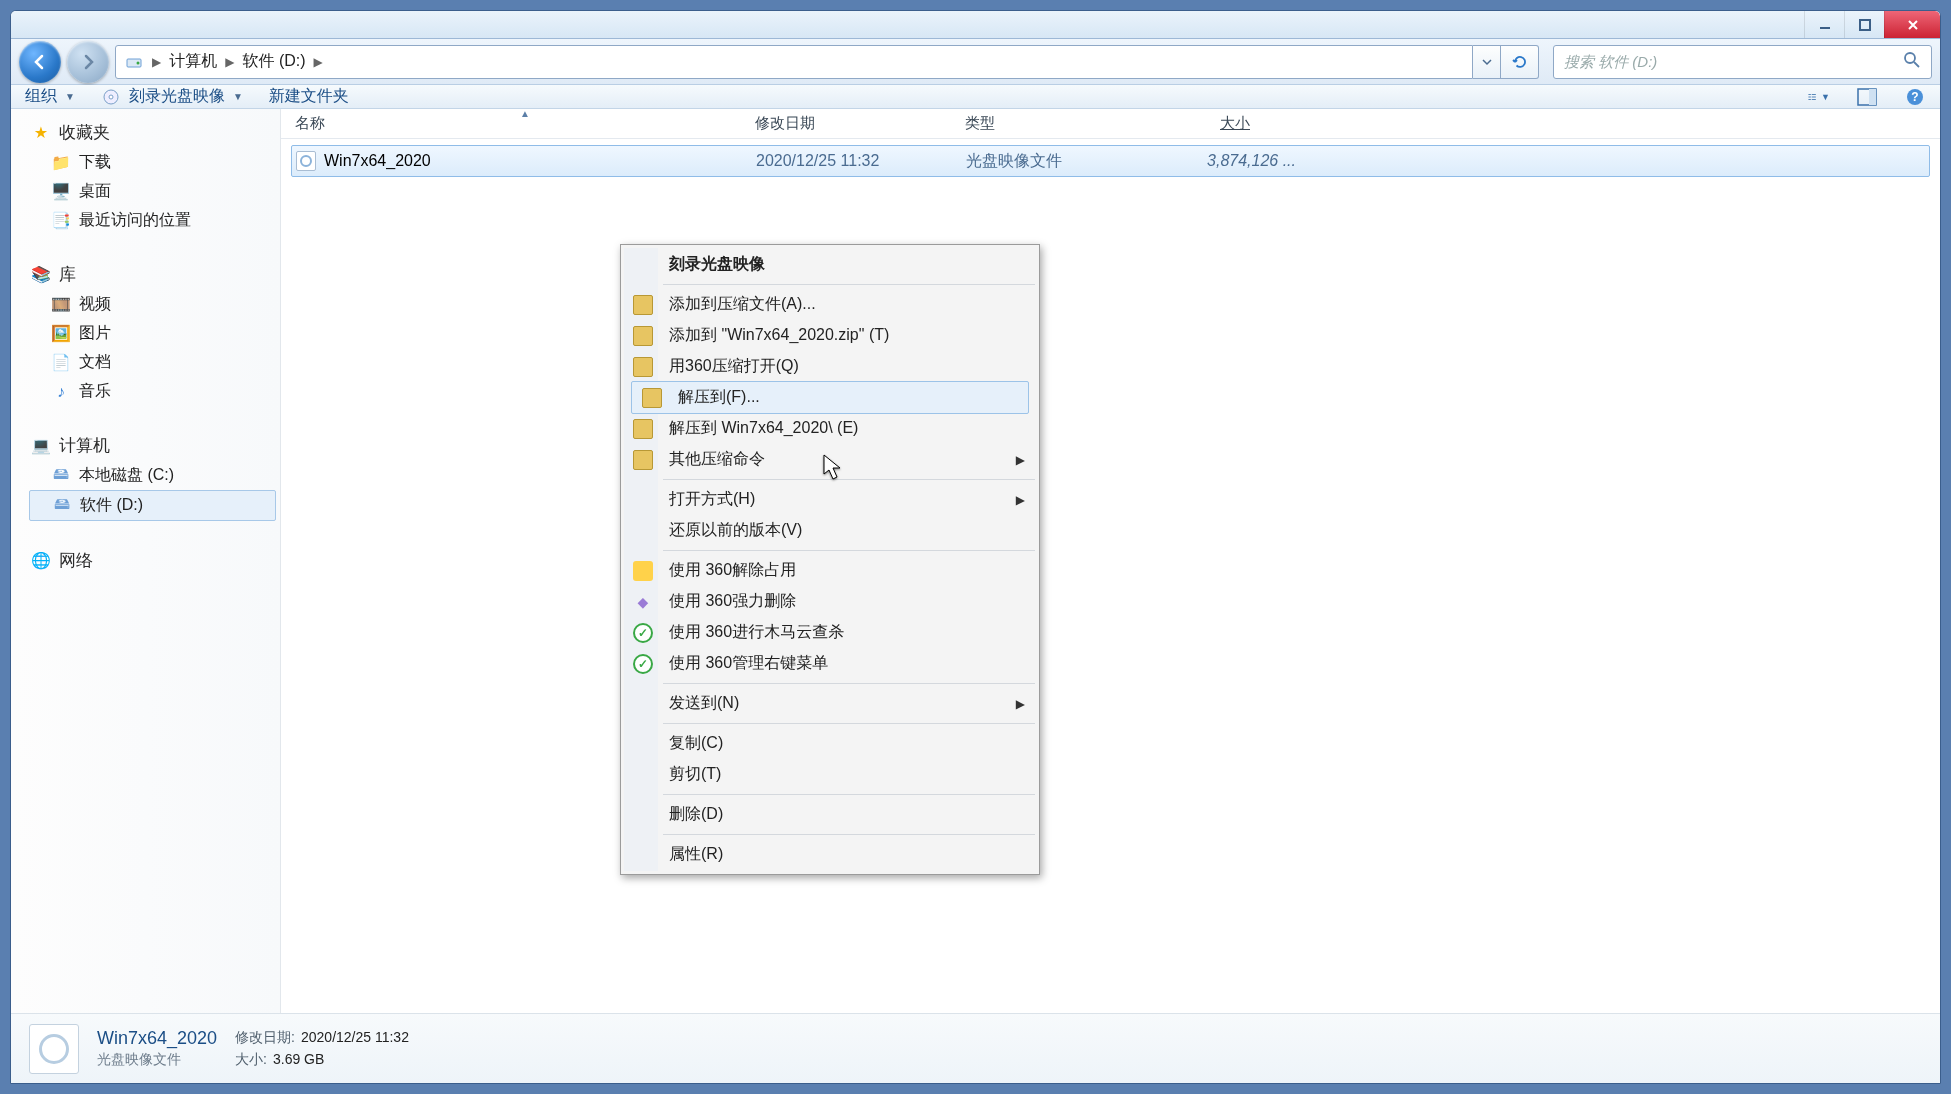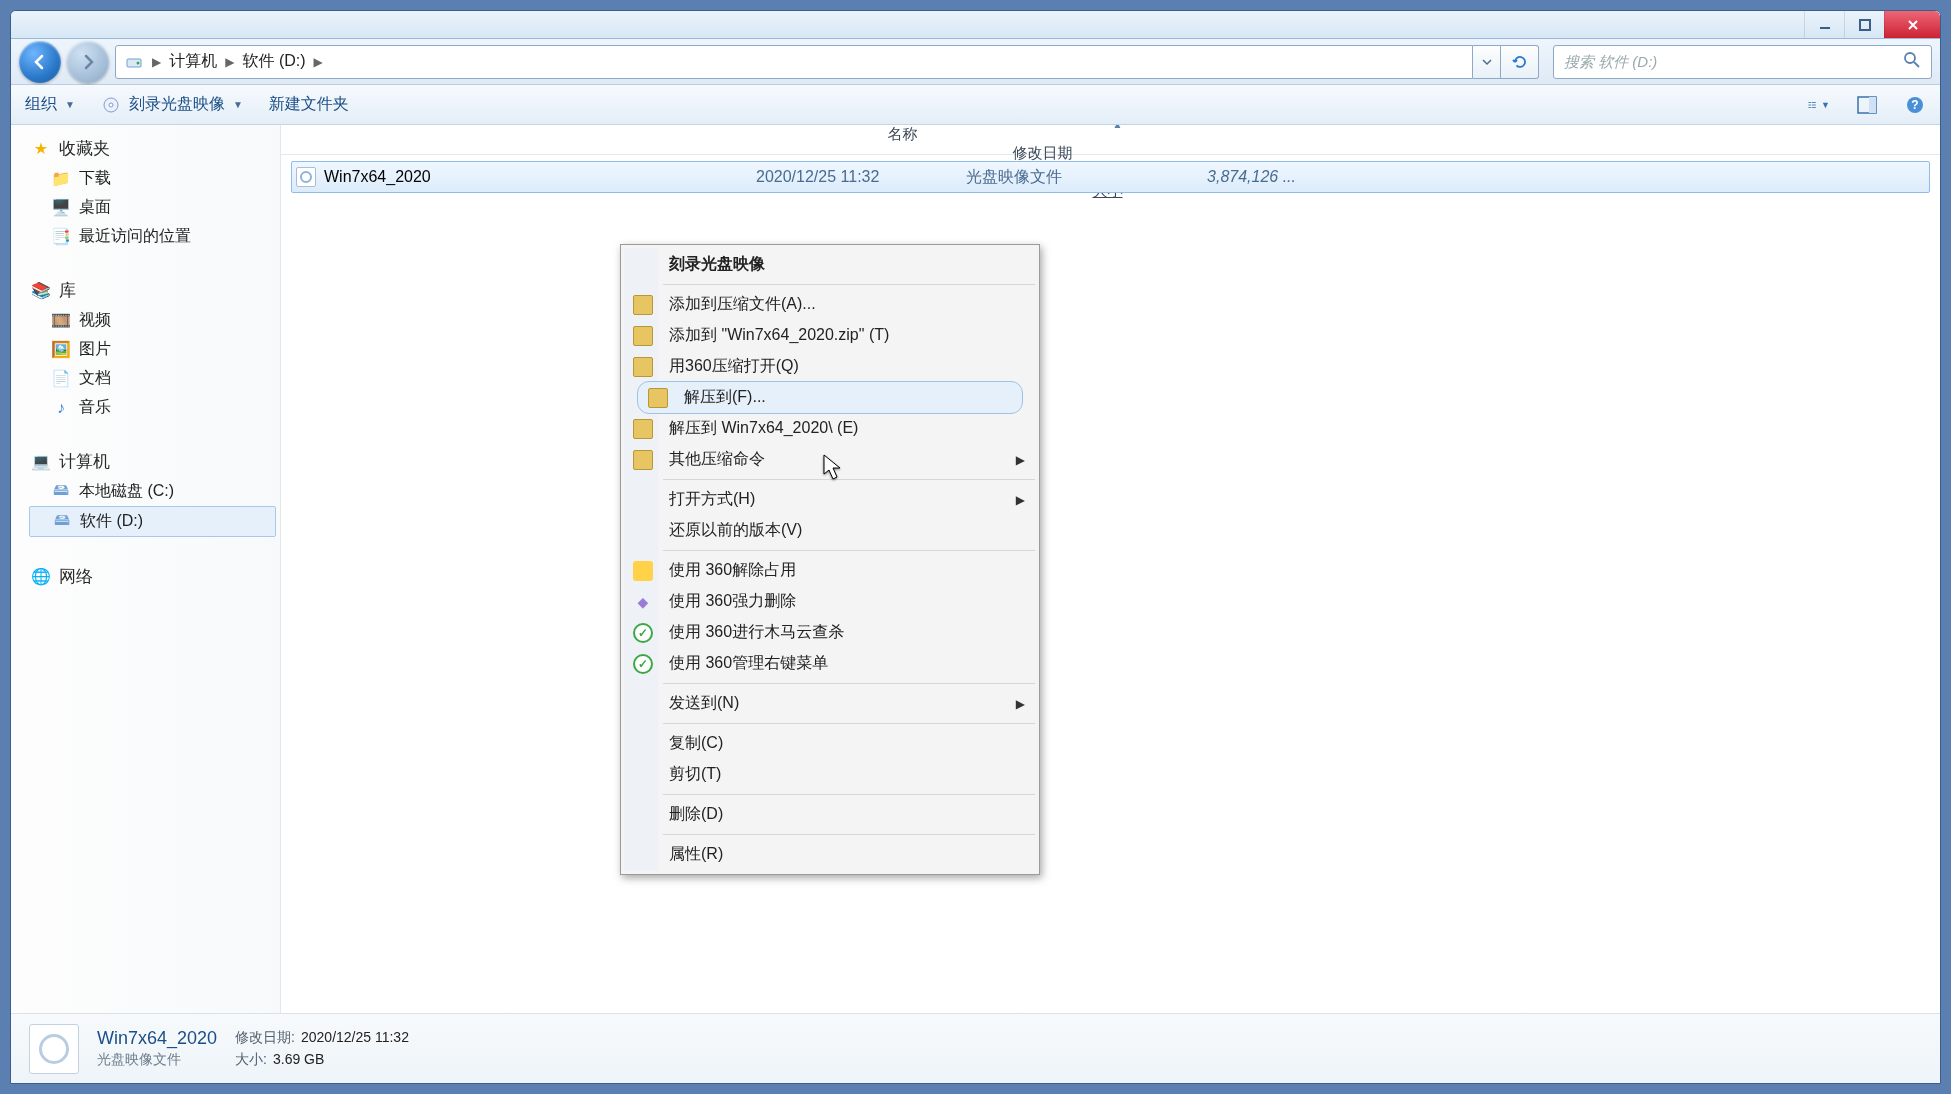--- a/index.html
+++ b/index.html
@@ -47,21 +47,21 @@
   background:linear-gradient(#fdfefe,#e9f1f8); display:flex; align-items:center; justify-content:center; color:#2a5fa0;}
 .search {
   width:379px; height:34px; margin-left:8px; background:#fff; border:1px solid #8fa8c6; border-radius:3px;
   display:flex; align-items:center; padding:0 10px; color:#888; justify-content:space-between;
 }
 .search input { border:0; outline:0; flex:1; font-size:15px; color:#333; font-style:italic;}
 .search input::placeholder { color:#9aa; font-style:italic;}
 
 
 .toolbar {
-  height:40px; background: linear-gradient(#f6fafd,#e4eef7);
+  height:24px; background: linear-gradient(#f6fafd,#e4eef7);
   border-bottom:1px solid #c3d5e7; display:flex; align-items:center; padding:0 14px; gap:26px;
 }
 .tool-item { display:flex; align-items:center; gap:8px; color:#1b4e86; font-size:16px; }
 .tool-item .dd { font-size:10px; color:#4a6b90; }
 .toolbar .spacer { flex:1; }
 .tool-icon { width:22px; height:22px; display:flex; align-items:center; justify-content:center; color:#3b71ab;}
 
 
 .body { flex:1; display:flex; overflow:hidden; background:#fff;}
 .sidebar {
@@ -75,21 +75,21 @@
 .ic { width:20px; height:20px; display:inline-flex; align-items:center; justify-content:center; font-size:16px;}
 .star { color:#f5b301;}
 .folder-ic{ color:#f3c158;}
 .drive-ic{ color:#6ea0d6;}
 .music-ic{ color:#3b84d6;}
 .net-ic{ color:#31a04e;}
 
 .listarea { flex:1; display:flex; flex-direction:column; }
 .col-headers {
   height:30px; border-bottom:1px solid #e4e9ef; display:flex; align-items:center;
-  font-size:15px; color:#3a4856; padding-left:14px;flex-direction:column;
+  font-size:15px; color:#3a4856; padding-left:14px;
 }
 .col-headers .col { position:relative;}
 .col.name{width:460px;} .col.date{width:210px;} .col.type{width:210px;} .col.size{width:140px; text-align:center; padding-right:20px;text-decoration:underline;}
 .sort-ind { position:absolute; top:-6px; left:50%; transform:translateX(-50%); font-size:10px; color:#5b7fa8;}
 
 .rows { flex:1; position:relative; padding:6px 10px;}
 .row {
   display:flex; align-items:center; height:32px; border:1px solid #8fbce8;
   background:linear-gradient(#eff7ff,#dcecfb); border-radius:2px; padding-left:4px;
 }
@@ -106,21 +106,21 @@
   position:absolute; left:620px; top:244px; width:420px;
   background:#f4f4f4; border:1px solid #9b9b9b; box-shadow:2px 3px 8px rgba(0,0,0,.35);
   padding:4px 2px; z-index:50;
 }
 .cm-strip{ position:absolute; left:3px; top:3px; bottom:3px; width:34px; background:#eef1f5;}
 .cm-item{
   position:relative; padding:5px 12px 5px 46px; font-size:16px; color:#222;
   display:flex; align-items:center; justify-content:space-between;
 }
 .cm-item.bold{ font-weight:bold;}
-.cm-item.hover{ background:#e6f0fa; border:1px solid #9cc3e8; border-radius:12px; margin:-1px 14px;}
+.cm-item.hover{ background:#e6f0fa; border:1px solid #9cc3e8; border-radius:2px; margin:-1px 8px;}
 .cm-sep{ height:1px; background:#d4d8dd; margin:4px 2px 4px 40px;}
 .cm-arrow{ font-size:12px; color:#333;}
 .cm-ic{ position:absolute; left:10px; width:20px; height:20px; display:flex; align-items:center; justify-content:center; font-size:14px;}
 .cm-ic.archive{ background:#e7c562; border:1px solid #b89835; border-radius:2px;}
 .cm-ic.sec{ background:#fff; border-radius:50%; color:#39a845; font-weight:bold; border:2px solid #39a845; font-size:12px;}
 .cm-ic.sec2{ color:#9a7bd6;}
 .cm-ic.sec3{ background:#ffd24a; border-radius:3px;}
 
 
 .cursor{ position:absolute; left:822px; top:454px; z-index:100; pointer-events:none;}

